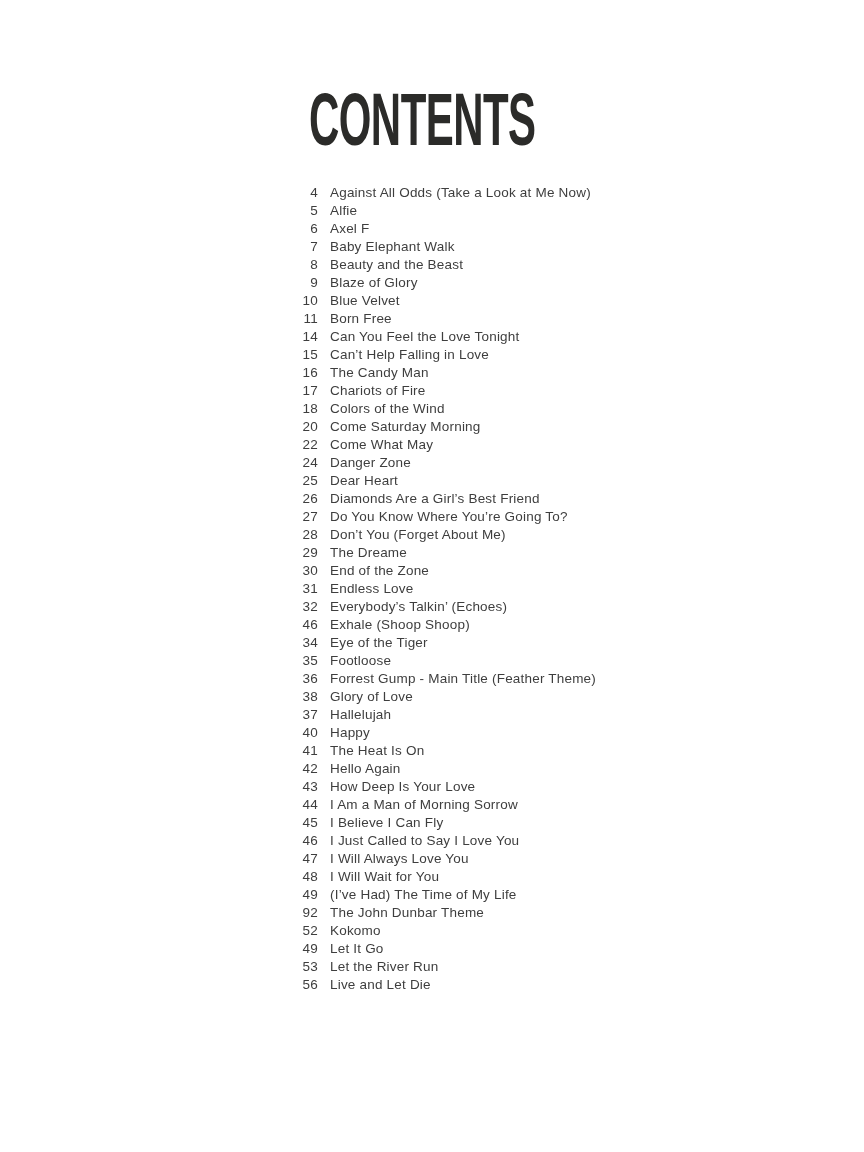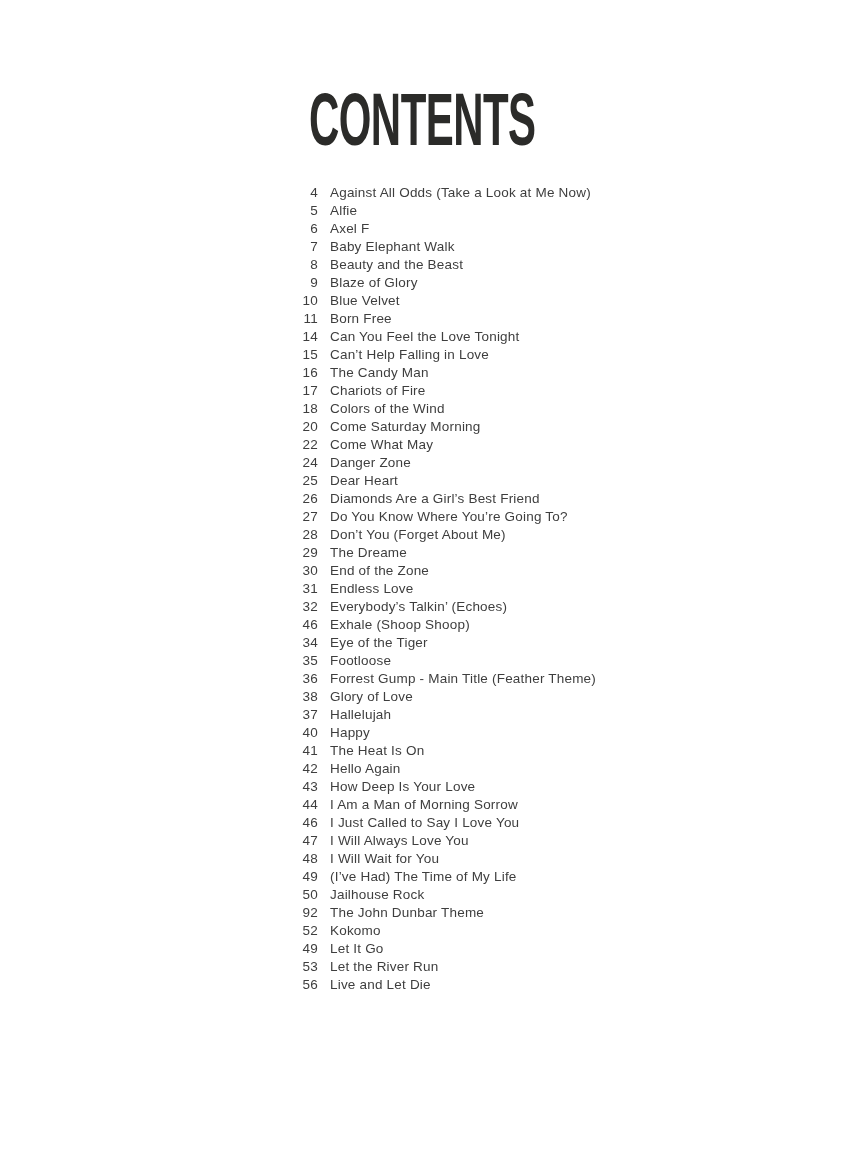--- a/index.html
+++ b/index.html
@@ -202,38 +202,38 @@
       </li>
       <li class="toc-row">
         <span class="toc-num">43</span>
         <span class="toc-song">How Deep Is Your Love</span>
       </li>
       <li class="toc-row">
         <span class="toc-num">44</span>
         <span class="toc-song">I Am a Man of Morning Sorrow</span>
       </li>
       <li class="toc-row">
+        <span class="toc-num">45</span>
+        <span class="toc-song">I Believe I Can Fly</span>
+      </li>
+      <li class="toc-row">
         <span class="toc-num">46</span>
         <span class="toc-song">I Just Called to Say I Love You</span>
       </li>
       <li class="toc-row">
         <span class="toc-num">47</span>
         <span class="toc-song">I Will Always Love You</span>
       </li>
       <li class="toc-row">
         <span class="toc-num">48</span>
         <span class="toc-song">I Will Wait for You</span>
       </li>
       <li class="toc-row">
         <span class="toc-num">49</span>
         <span class="toc-song">(I’ve Had) The Time of My Life</span>
-      </li>
-      <li class="toc-row">
-        <span class="toc-num">50</span>
-        <span class="toc-song">Jailhouse Rock</span>
       </li>
       <li class="toc-row">
         <span class="toc-num">92</span>
         <span class="toc-song">The John Dunbar Theme</span>
       </li>
       <li class="toc-row">
         <span class="toc-num">52</span>
         <span class="toc-song">Kokomo</span>
       </li>
       <li class="toc-row">

